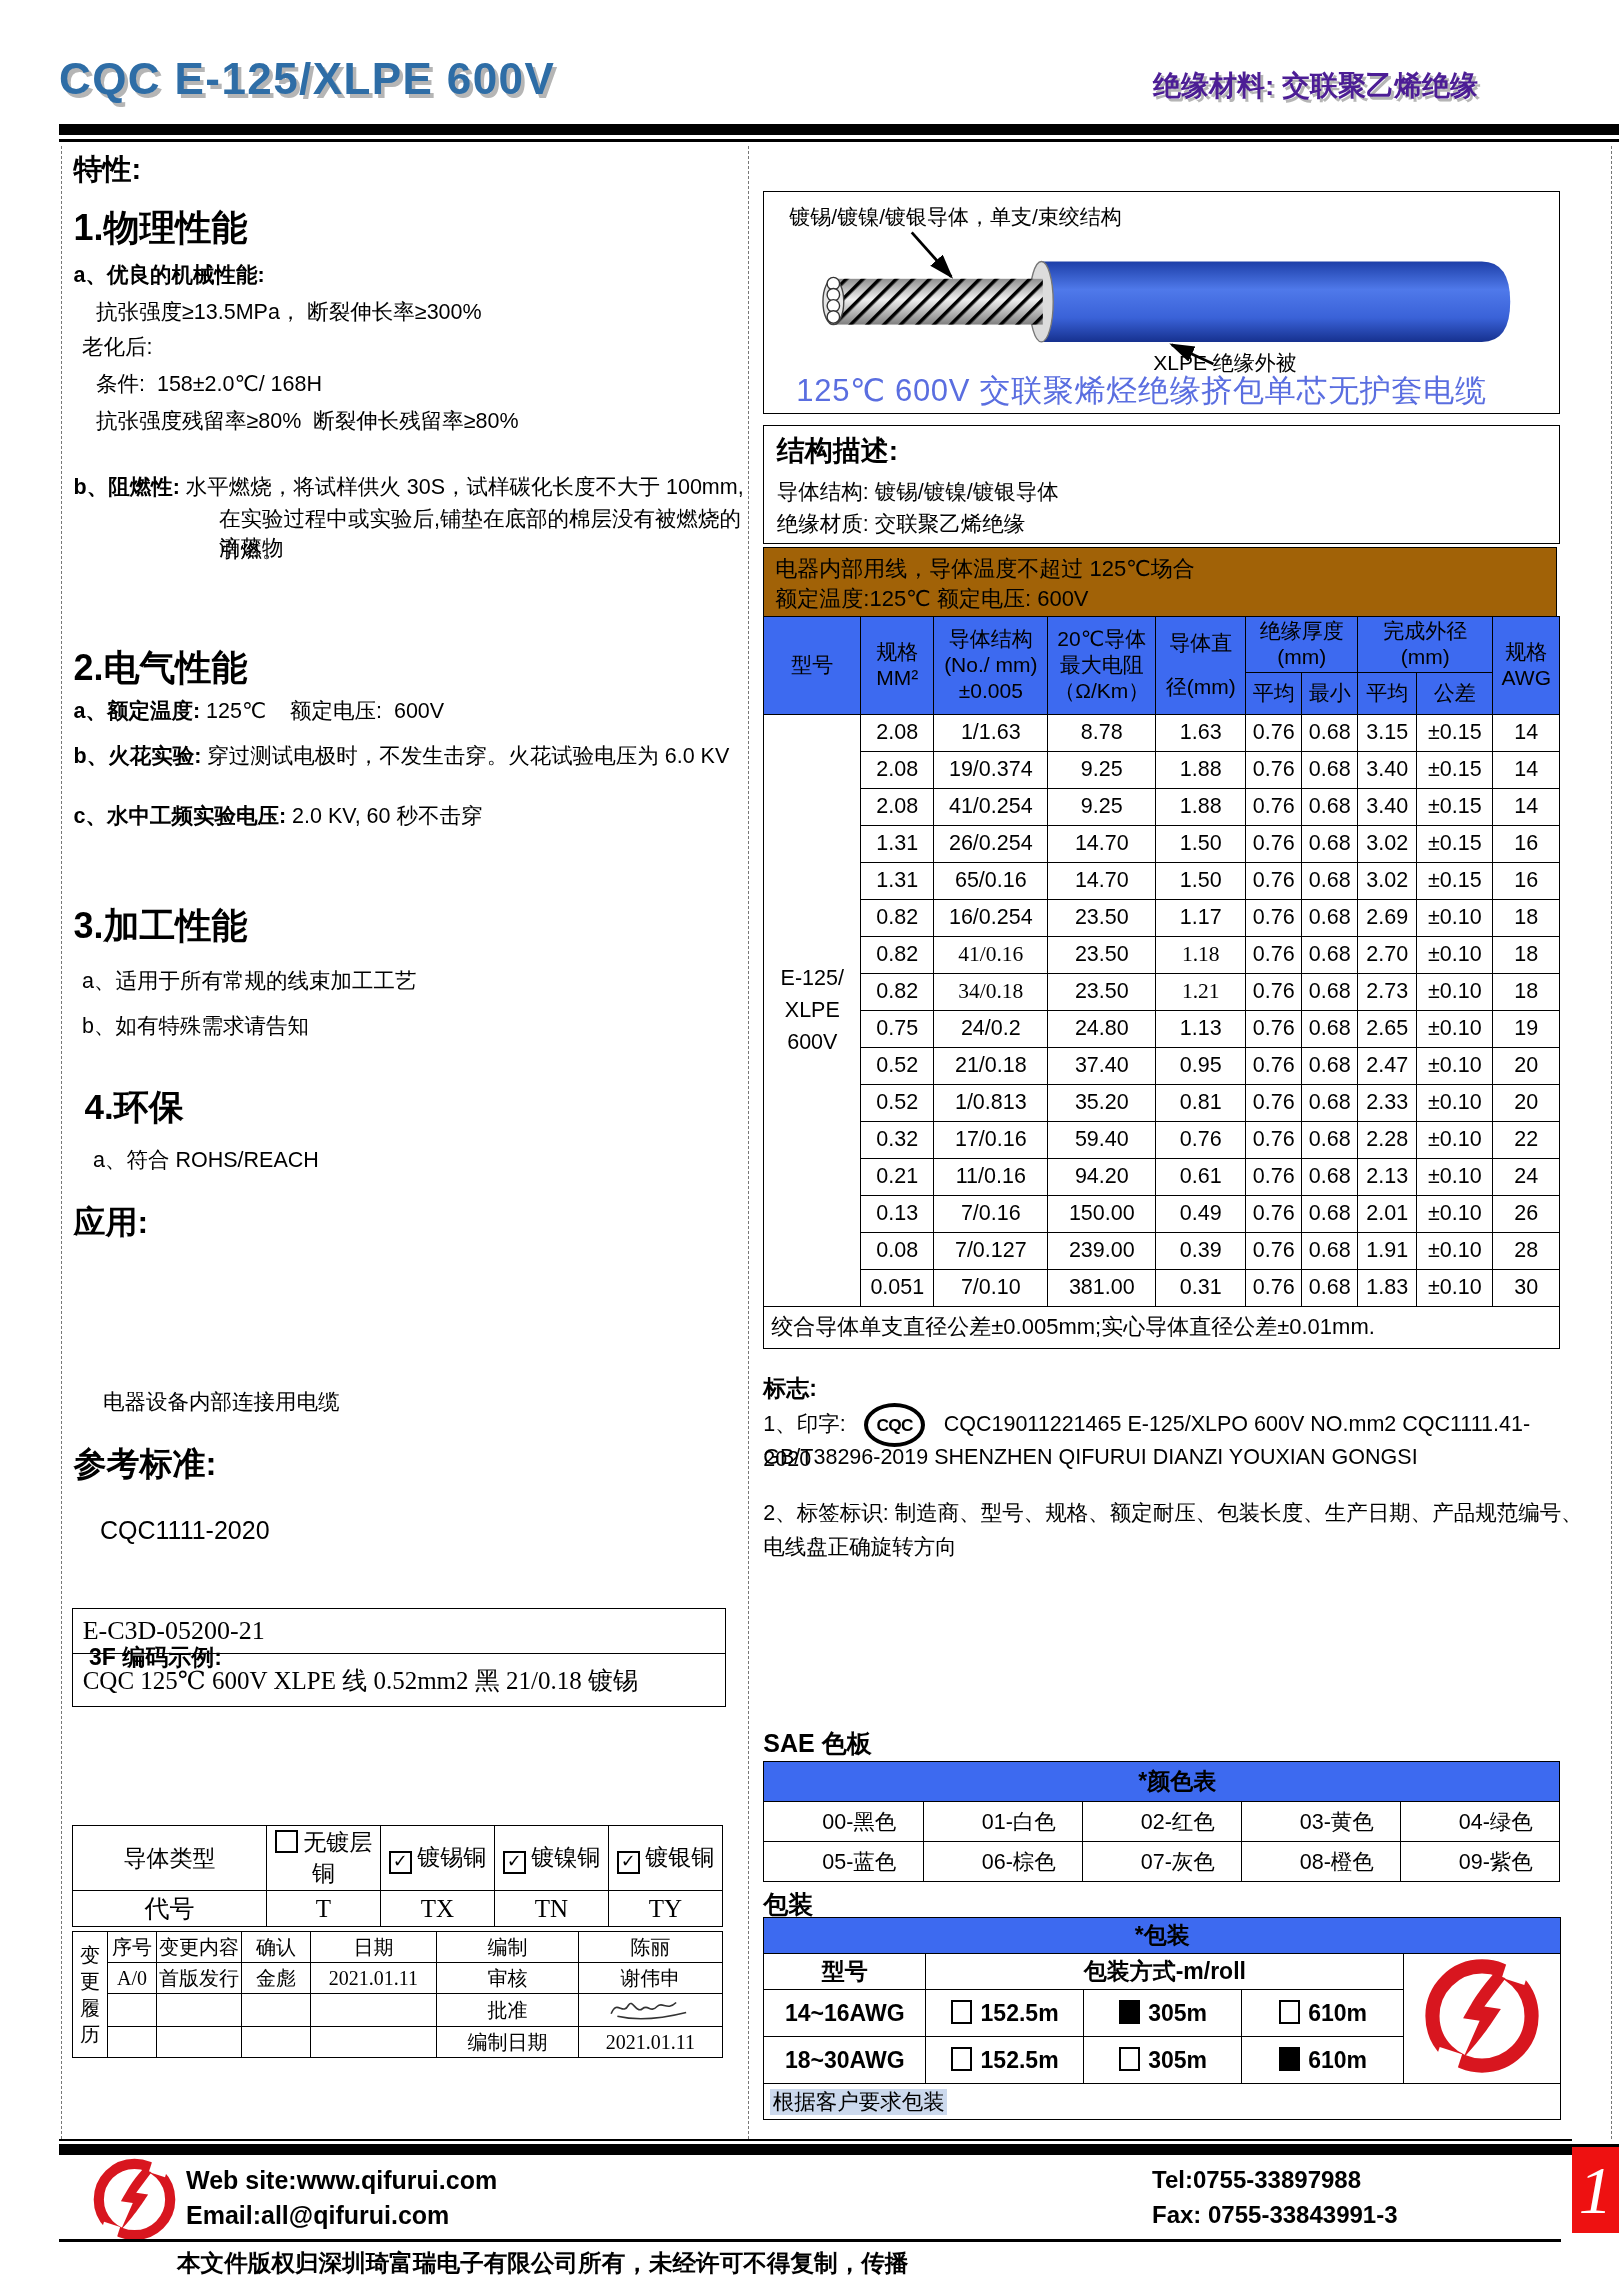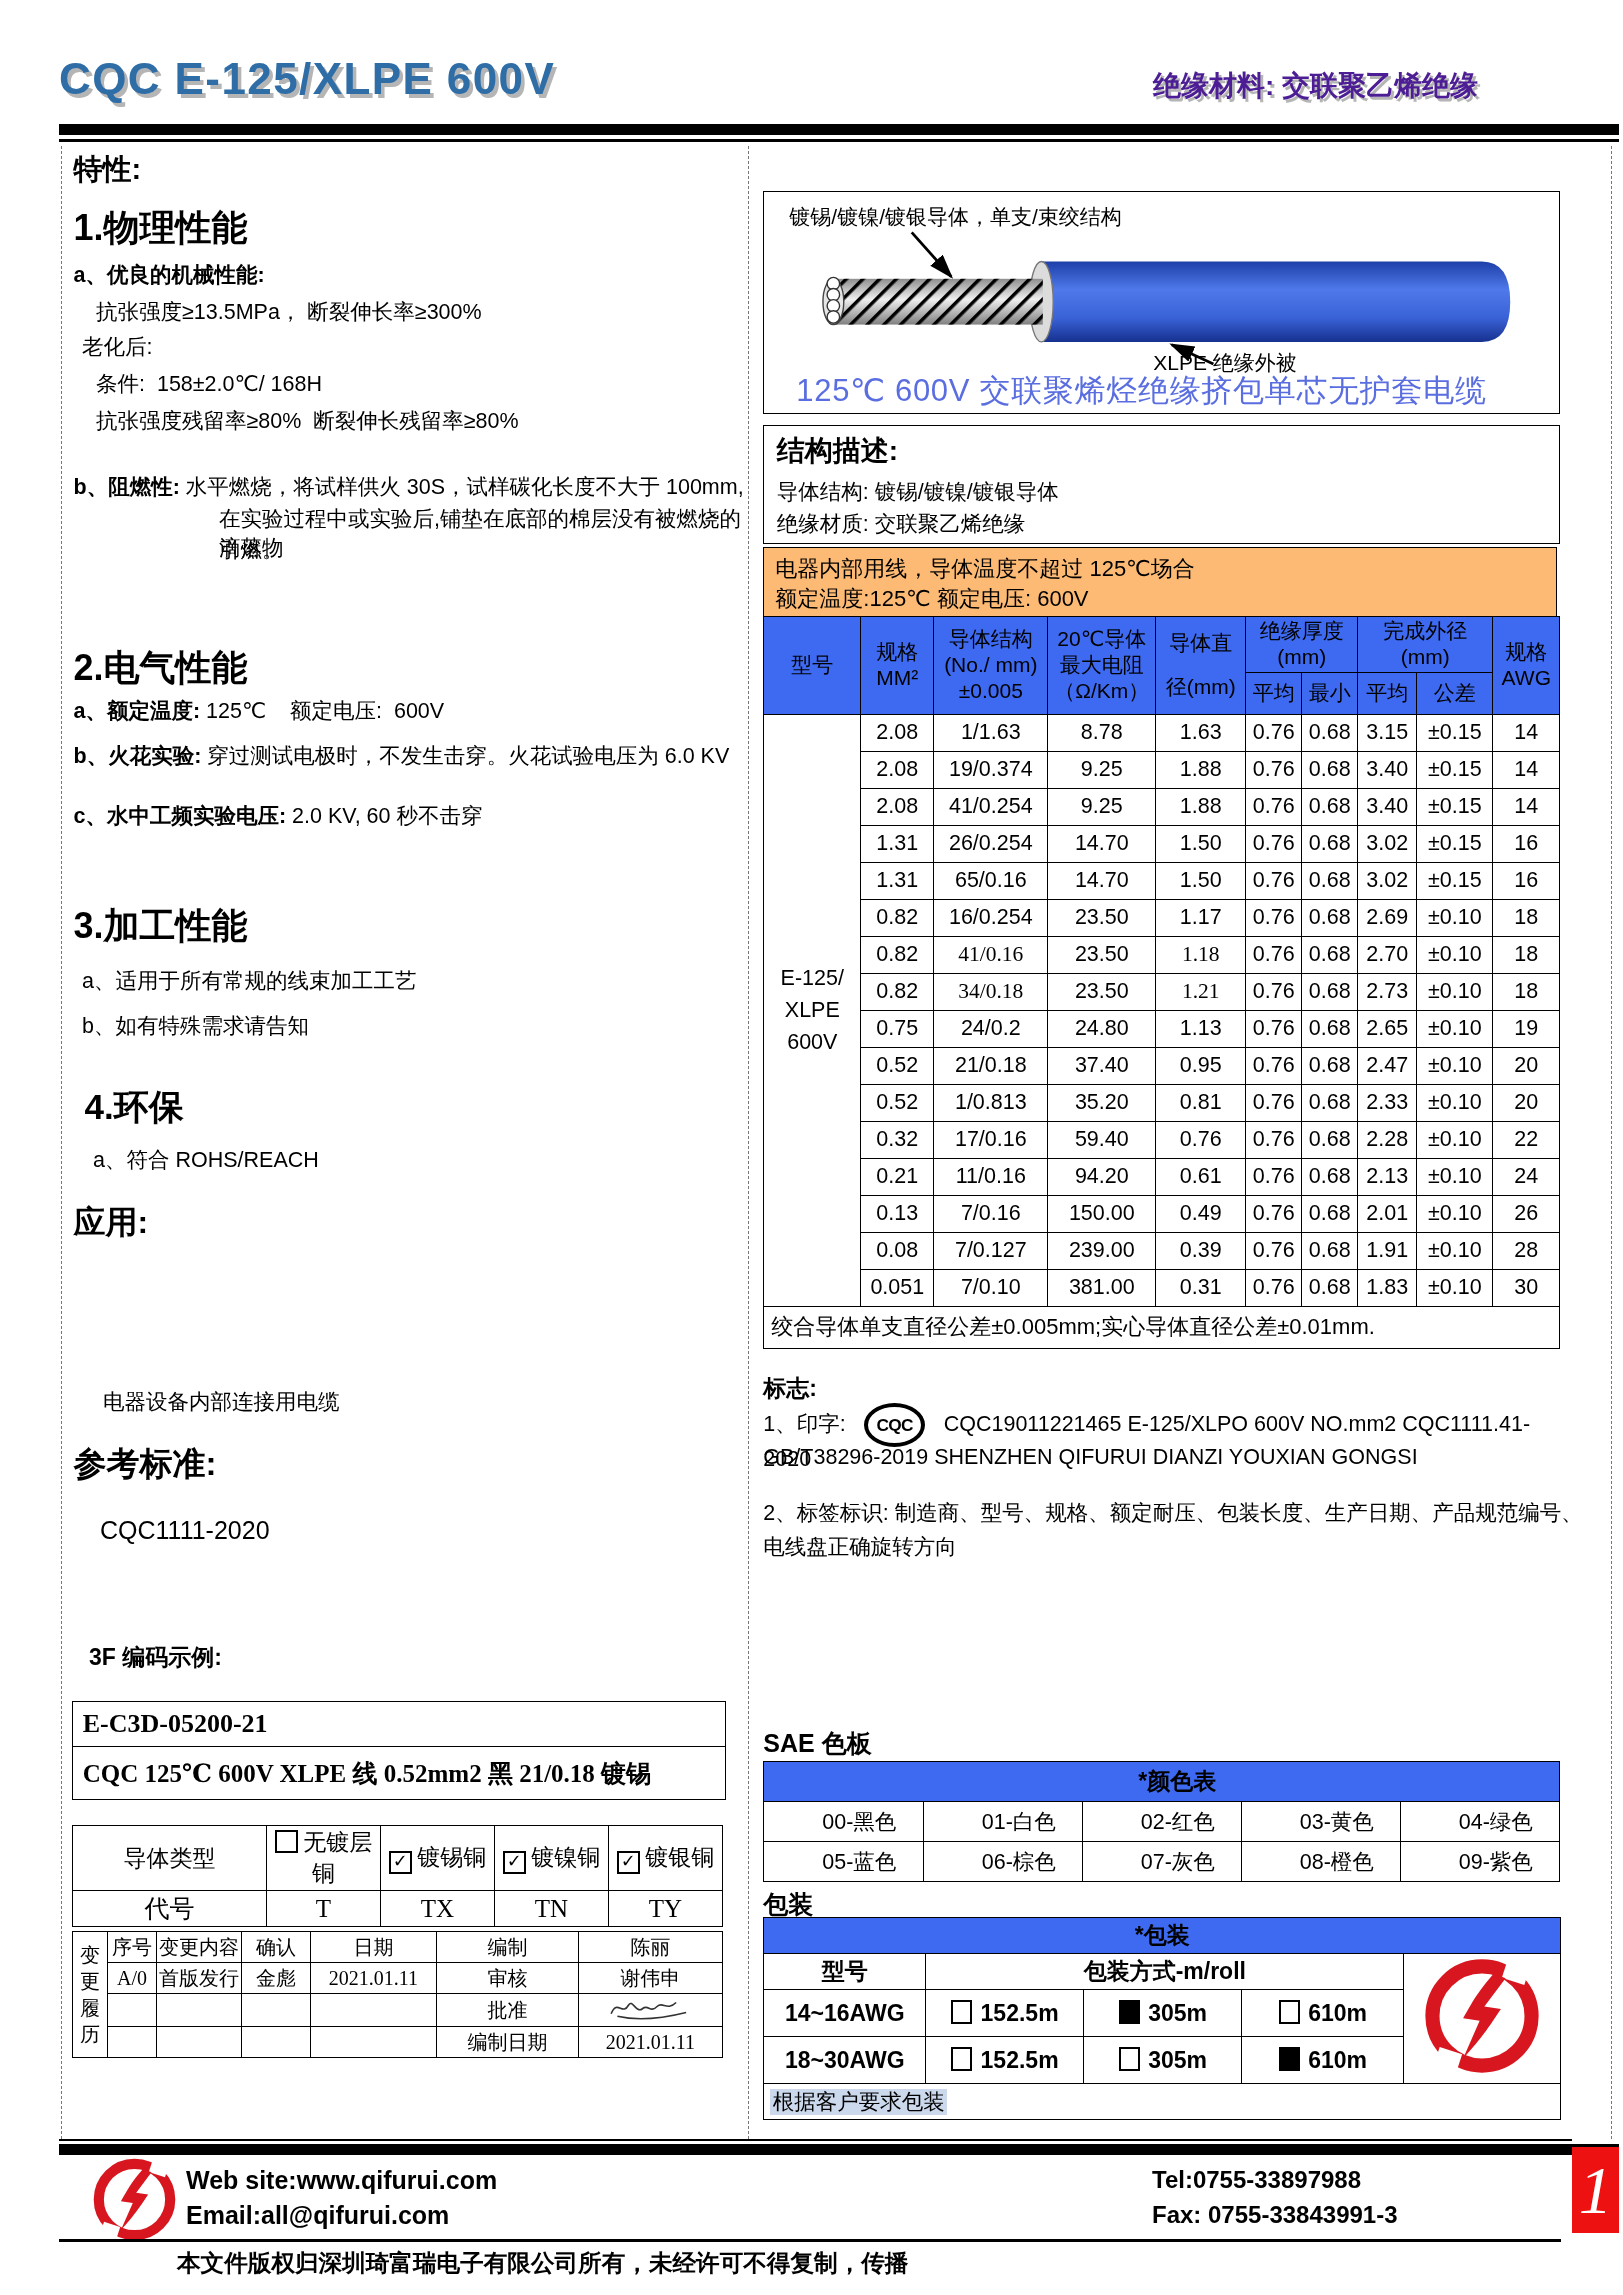--- a/index.html
+++ b/index.html
@@ -24,21 +24,21 @@
   .col-left{left:61px;width:687px;}
   .col-right{left:748px;width:864px;}
 
   .p{position:absolute;font-size:21.5px;white-space:pre-wrap;}
   .H0{position:absolute;font-size:29px;font-weight:bold;}
   .H1{position:absolute;font-size:36px;font-weight:bold;}
   .H2{position:absolute;font-size:32px;font-weight:bold;}
   .H3{position:absolute;font-size:23px;font-weight:bold;}
 
   
-  .codebox{position:absolute;left:11px;top:1555px;width:652px;border:1.4px solid #000;font-weight:bold;}
+  .codebox{position:absolute;left:11px;top:1462px;width:652px;border:1.4px solid #000;}
   .codebox .r1{border-bottom:1.4px solid #000;padding:7px 9.7px;font-size:26px;
                font-family:"Liberation Serif","DejaVu Serif",serif;}
   .codebox .r2{padding:9.7px 9.7px;font-size:25px;font-family:"Liberation Serif","DejaVu Serif",serif;}
 
   table{border-collapse:collapse;table-layout:fixed;}
   td,th{border:1.4px solid #000;text-align:center;vertical-align:middle;overflow:hidden;}
 
   
   .condtable{position:absolute;left:11px;top:1679px;width:650px;font-size:23px;}
   .condtable th{font-weight:normal;height:33px;font-size:25px;}
@@ -59,21 +59,21 @@
   
   .figbox{position:absolute;left:15.3px;top:45px;width:795px;height:221px;border:1.4px solid #000;}
   .figlabel{position:absolute;font-size:21px;}
   .figcap{position:absolute;left:32px;top:178px;font-size:31px;color:#5a6ee0;letter-spacing:0.7px;}
 
   .structbox{position:absolute;left:15.3px;top:279px;width:795px;height:117px;border:1.4px solid #000;}
   .structbox .h{position:absolute;left:12.5px;top:5.6px;font-size:28px;font-weight:bold;}
   .structbox .l1{position:absolute;left:12.5px;top:51px;font-size:21.5px;}
   .structbox .l2{position:absolute;left:12.5px;top:83px;font-size:21.5px;}
 
-  .graybanner{position:absolute;left:15.3px;top:401px;width:792px;height:69px;background:#fdba74;
+  .graybanner{position:absolute;left:15.3px;top:401px;width:792px;height:69px;background:#a16207;
               border:1.4px solid #000;border-bottom:none;}
   .graybanner div{position:absolute;left:11px;font-size:22px;}
 
   
   .spec{position:absolute;left:15.3px;top:470px;width:795px;font-size:21.5px;}
   .spec thead th{background:#3d6af0;font-weight:normal;font-size:21px;line-height:1.25;}
   .spec thead tr:first-child th{height:51px;}
   .spec thead tr:last-child th{height:39px;}
   .spec tbody td{height:34px;}
   .spec .model-cell{white-space:pre-line;font-size:21.5px;line-height:1.5;}

